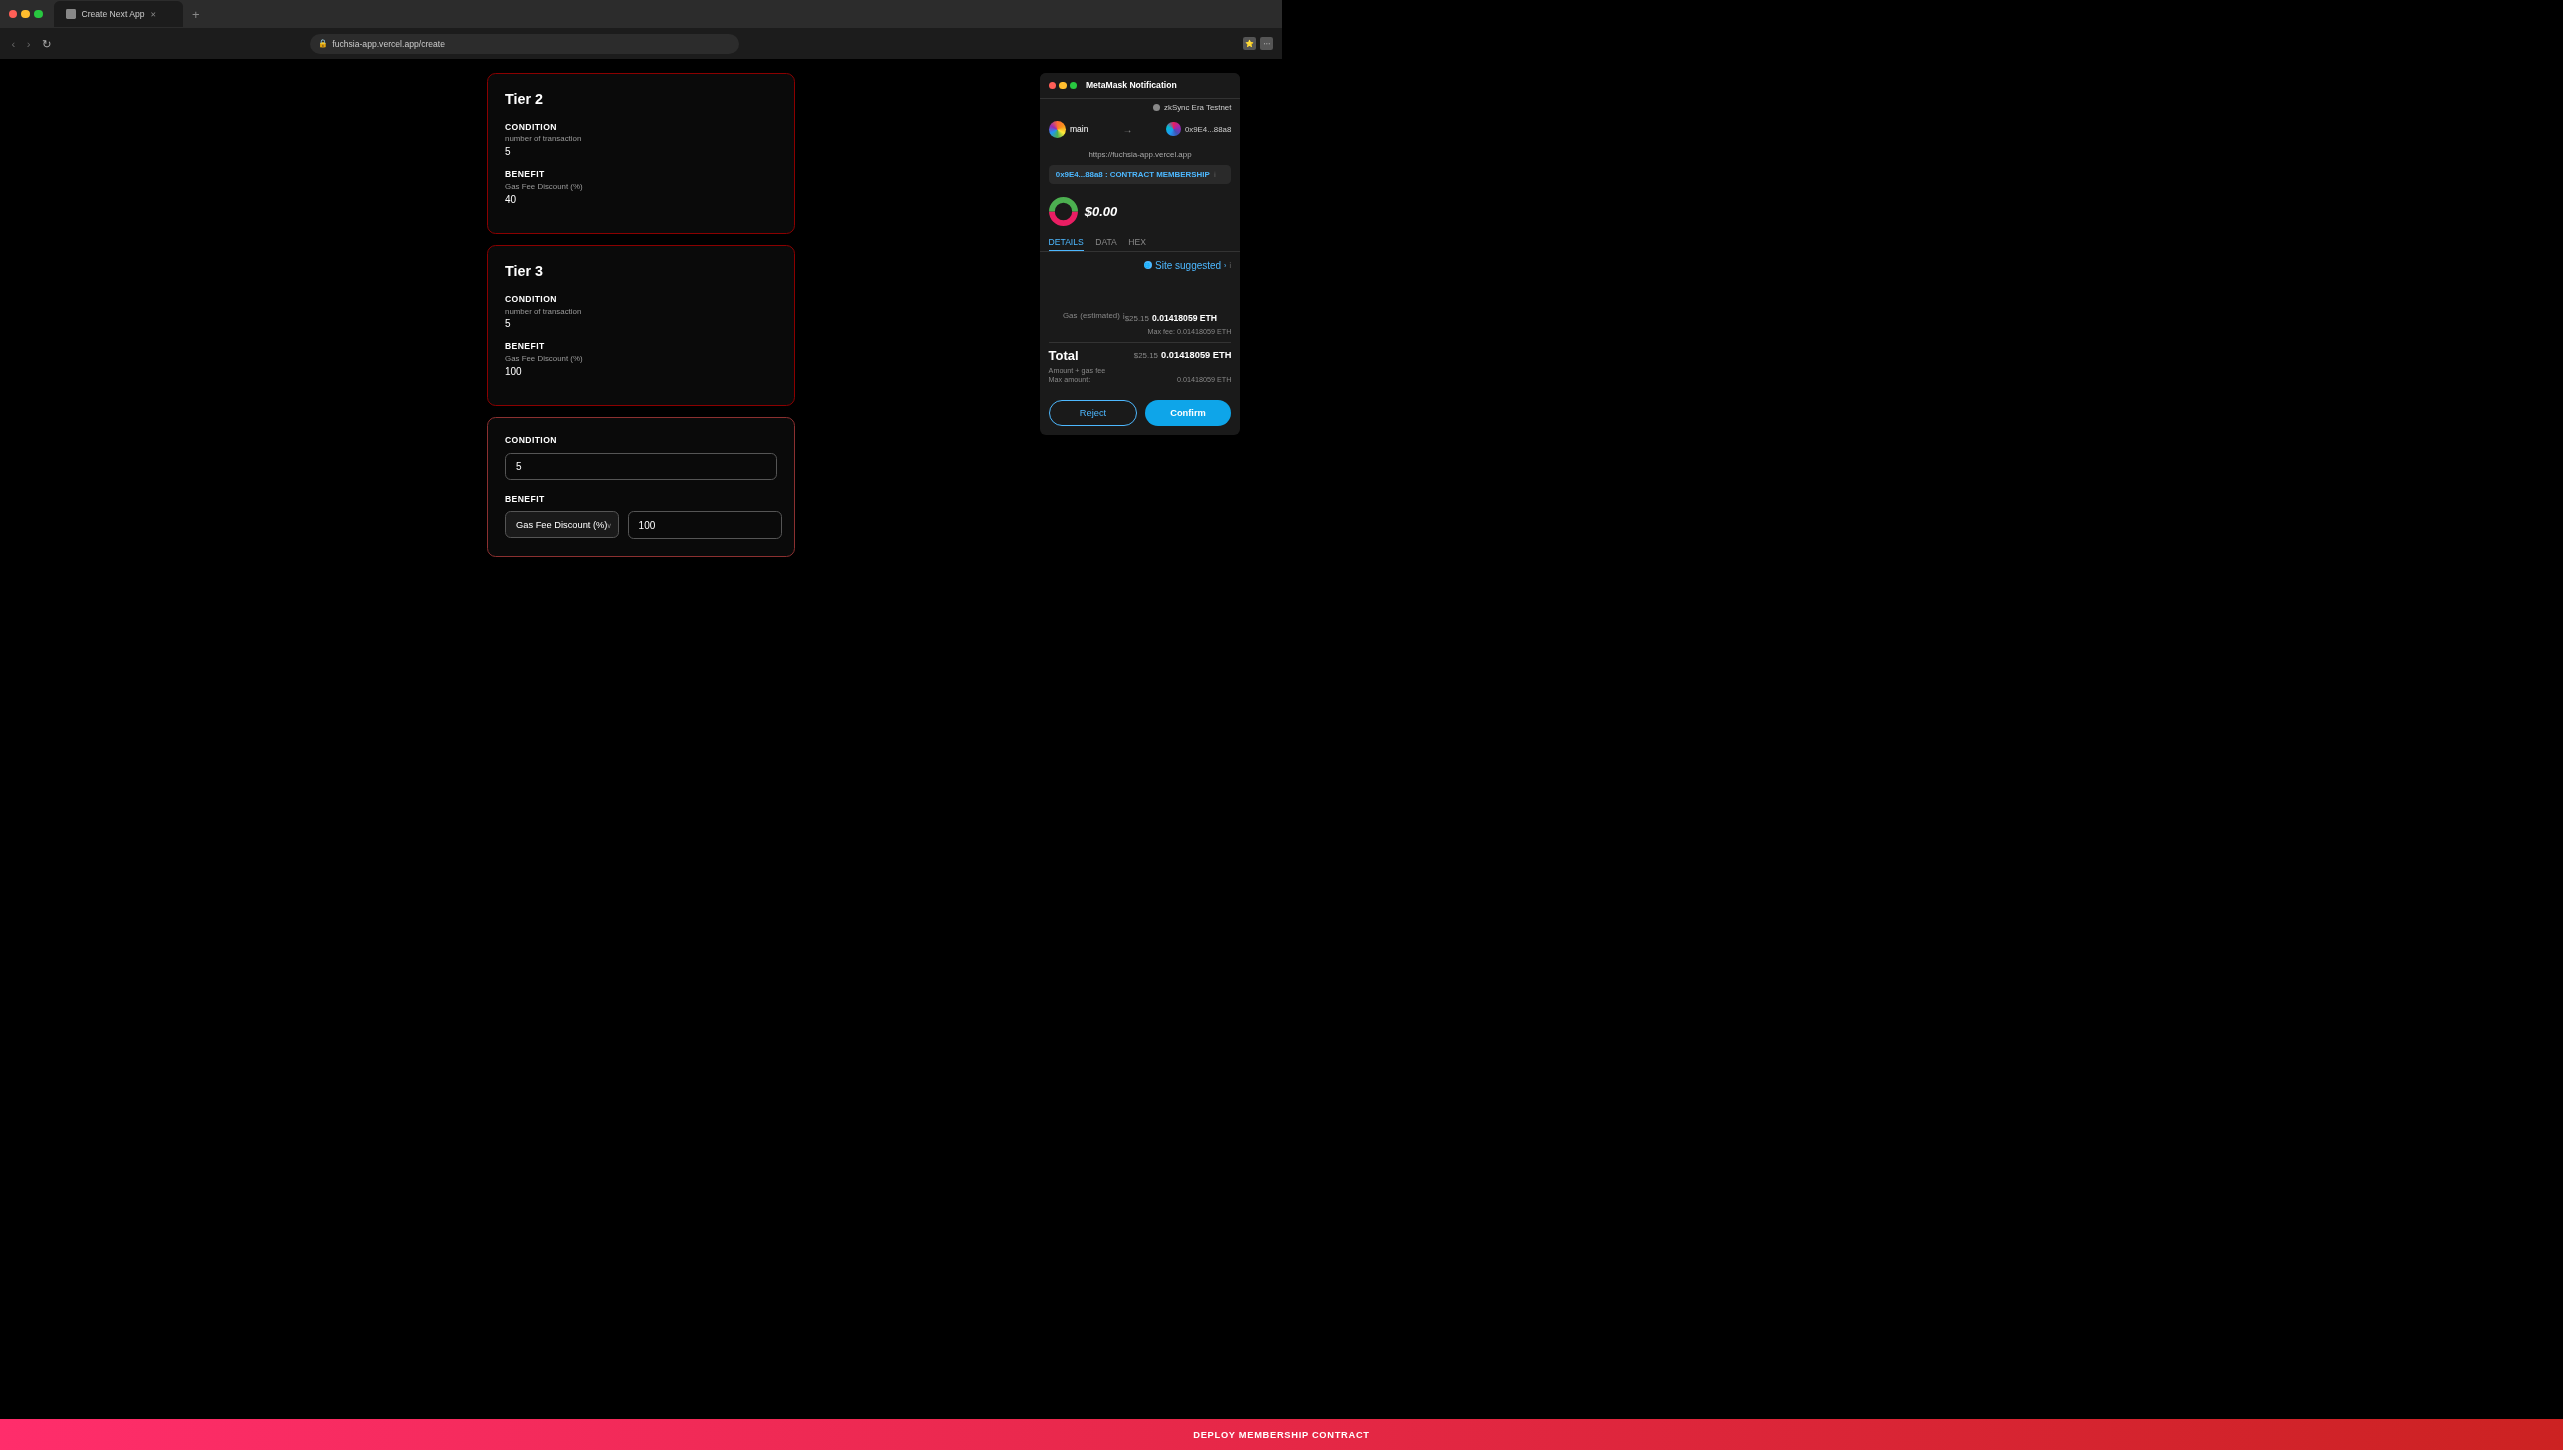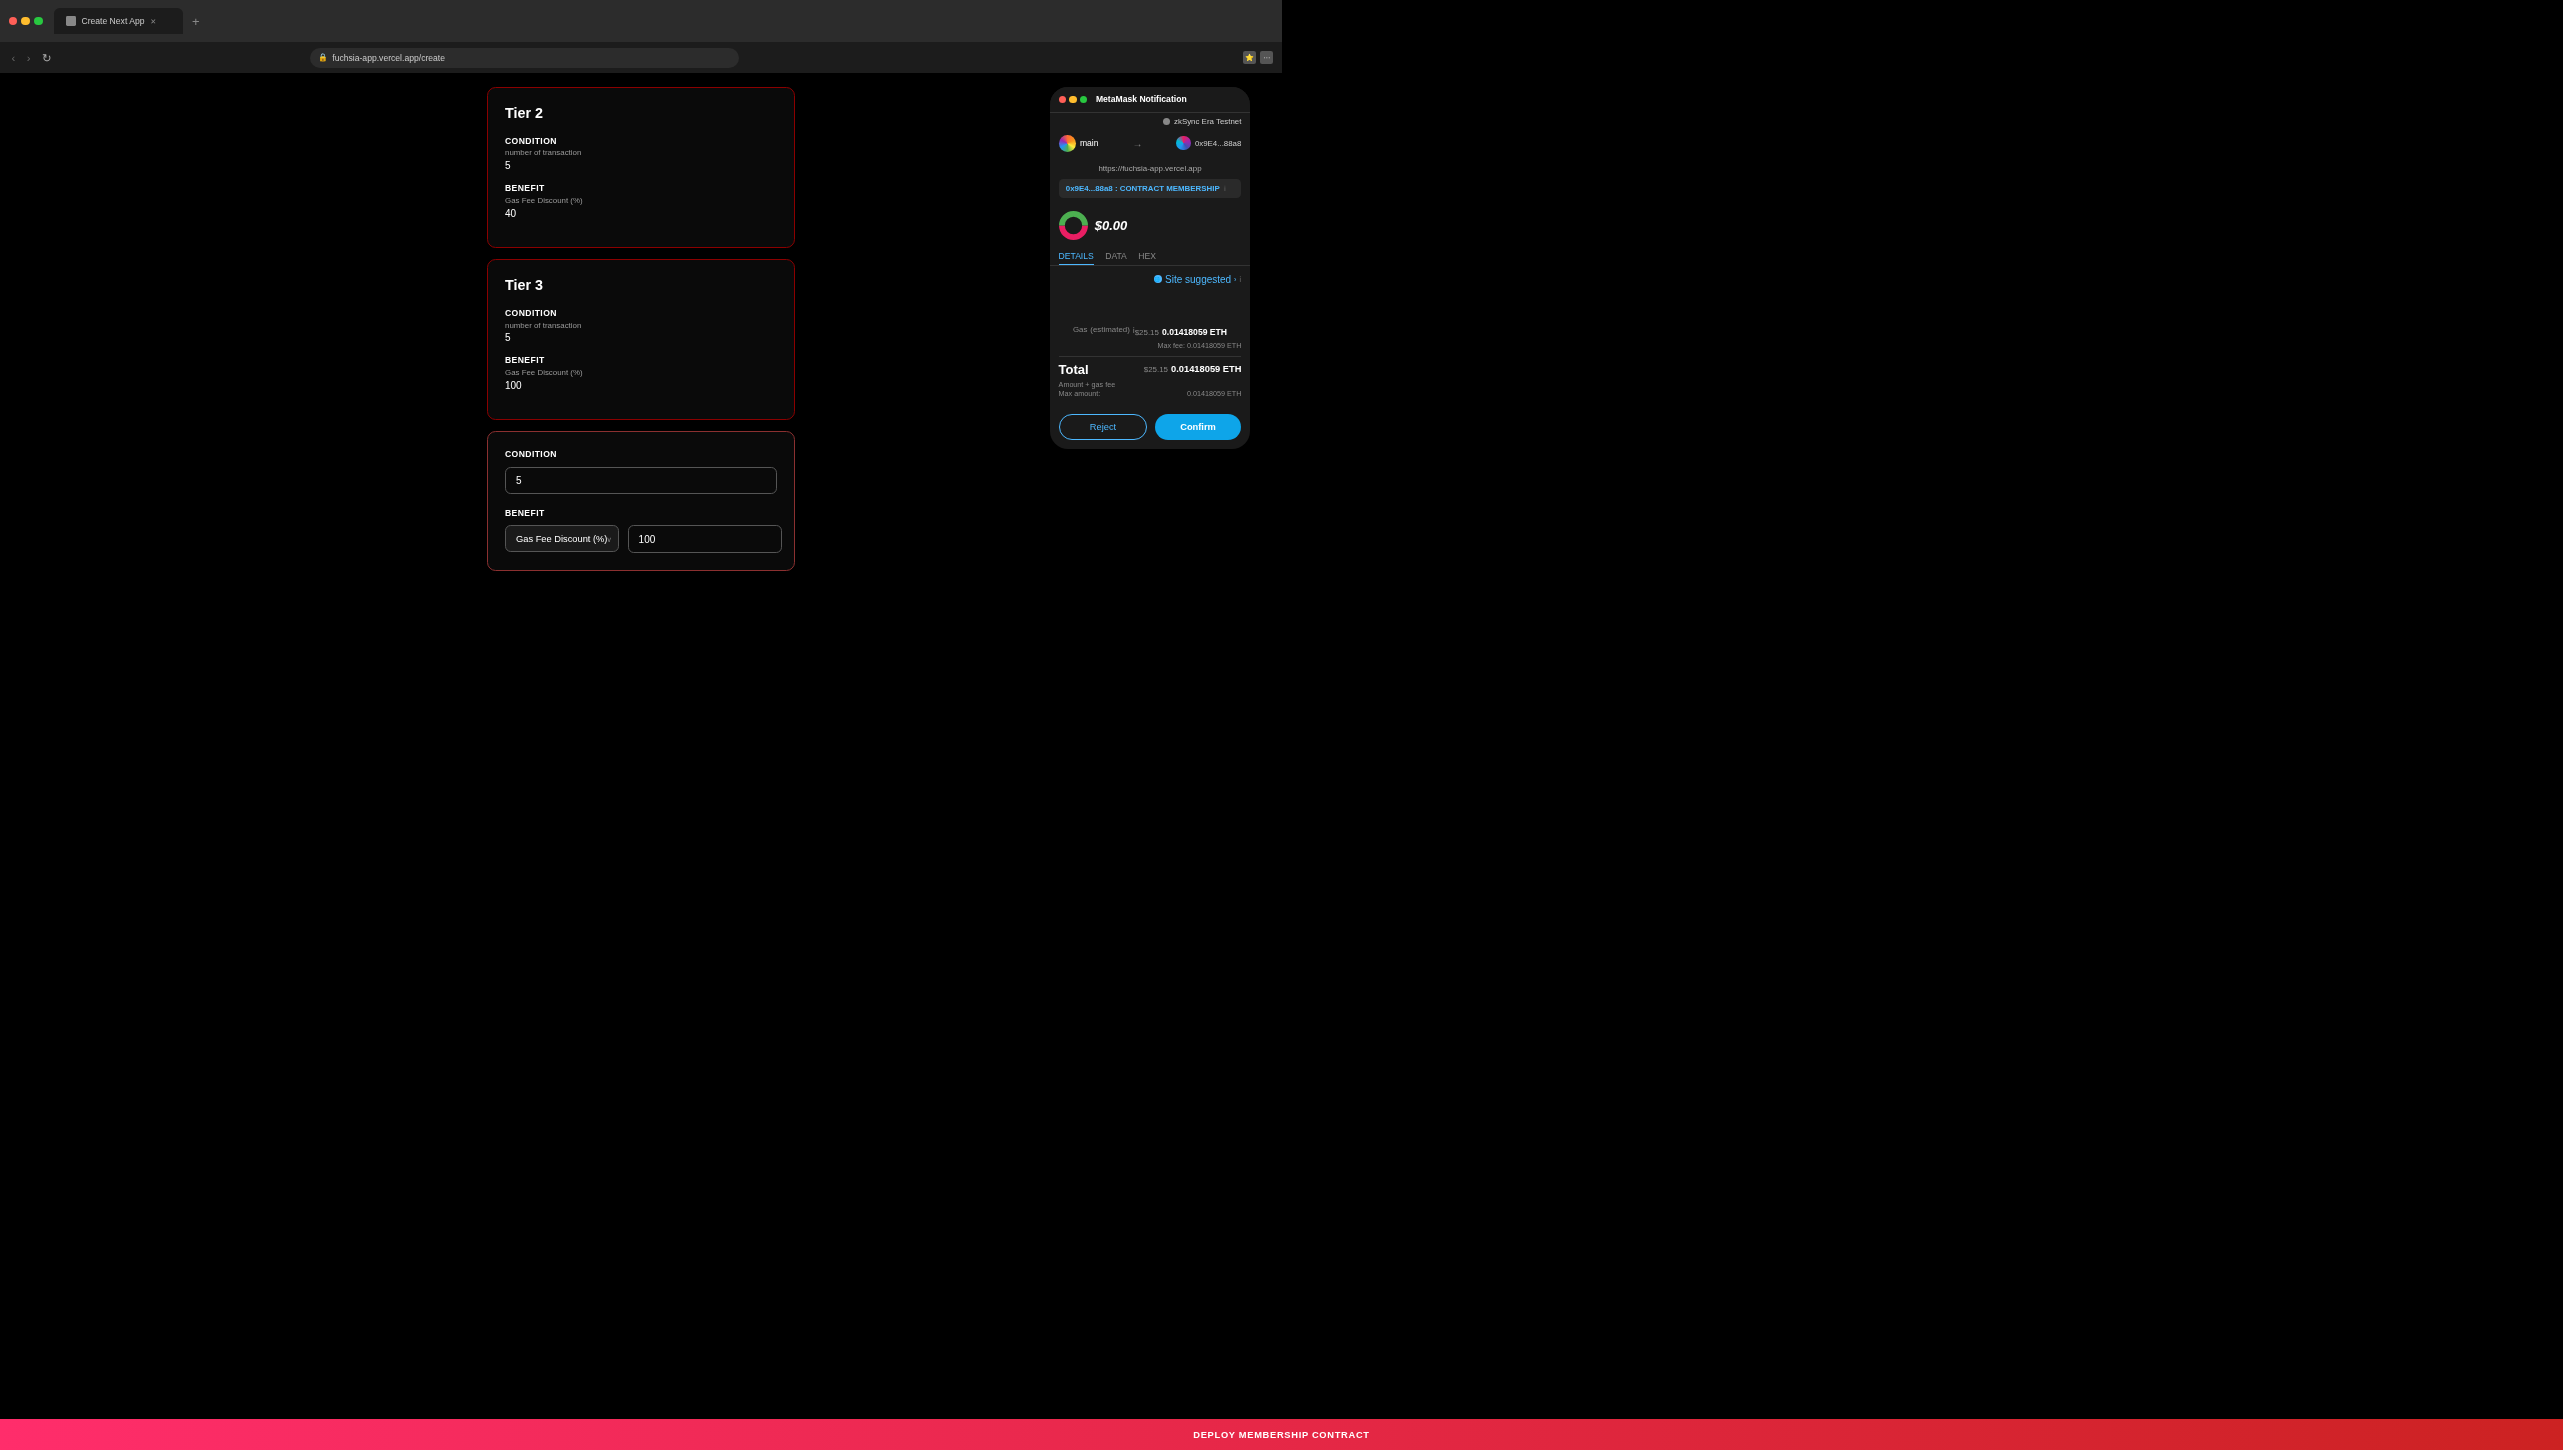--- a/index.html
+++ b/index.html
@@ -8,21 +8,21 @@
       background: #000;
       width: 1282px;
       height: 725px;
       overflow: hidden;
       position: relative;
     }
 
     
     .browser-chrome {
       background: #2c2c2c;
-      height: 42px;
+      height: 28px;
       display: flex;
       align-items: center;
       padding: 0 8.6px;
       gap: 5.7px;
       position: relative;
     }
     .traffic-lights {
       display: flex;
       gap: 4.3px;
       align-items: center;
@@ -249,24 +249,24 @@
       color: #fff;
       font-size: 9.3px;
       font-weight: 700;
       letter-spacing: 0.7px;
     }
 
     
     .metamask-popup {
       position: absolute;
       top: 0;
-      right: 32px;
+      right: 42px;
       width: 200px;
       background: #1a1a1a;
-      border-radius: 18px;
+      border-radius: 6px;
       overflow: hidden;
       box-shadow: 0 5.7px 23px rgba(0,0,0,0.8);
       color: #fff;
     }
 
     .mm-header {
       background: #1a1a1a;
       padding: 7.2px 8.6px;
       display: flex;
       align-items: center;

